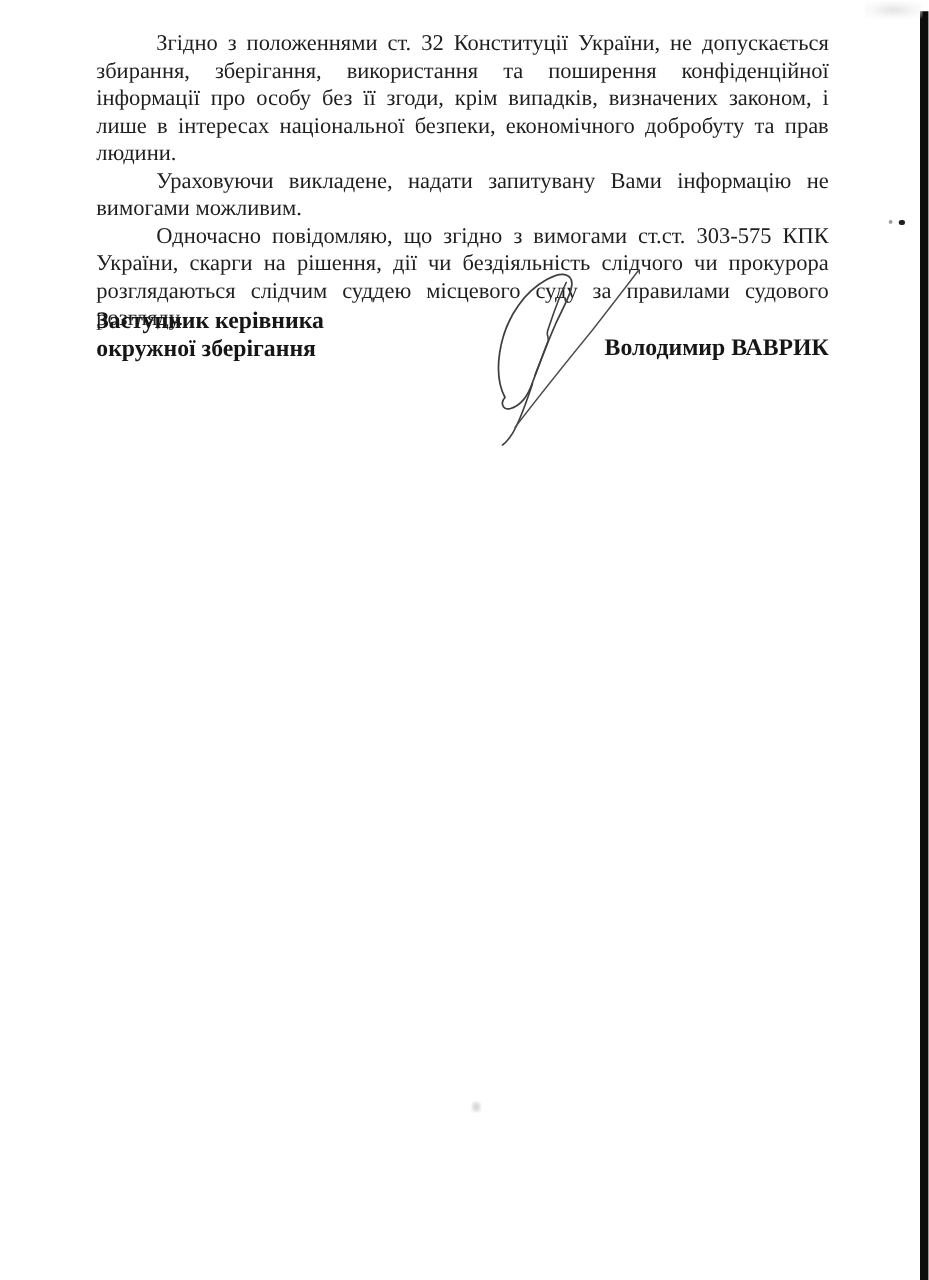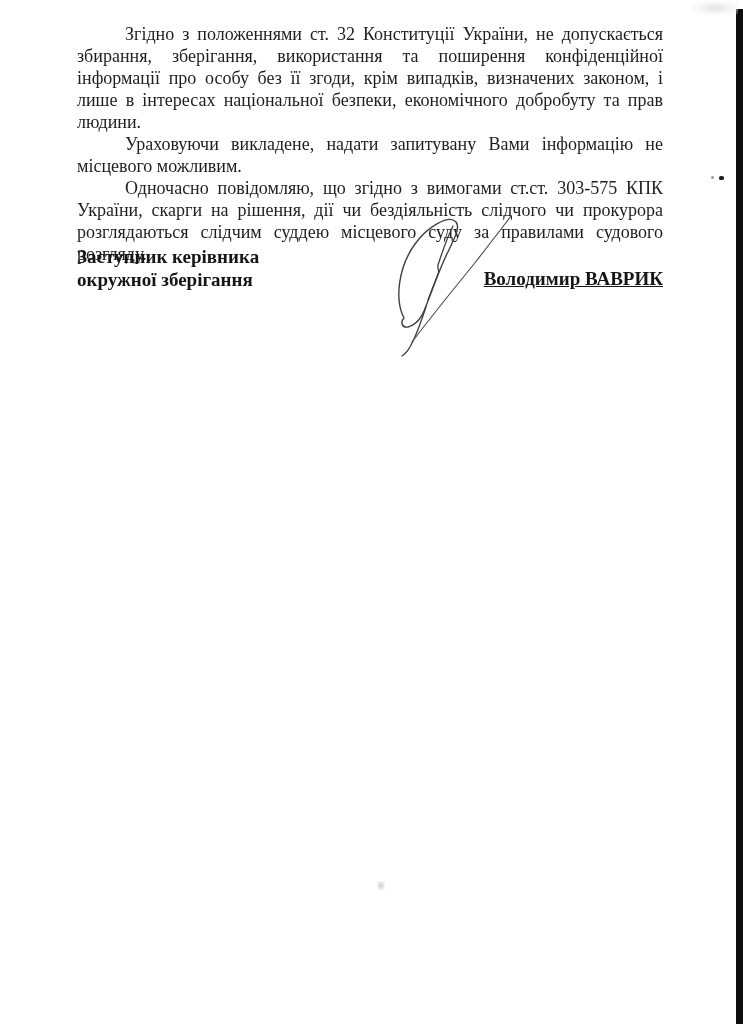--- a/index.html
+++ b/index.html
@@ -43,21 +43,20 @@
     color: #161616;
   }
   .signer-title div {
     white-space: nowrap;
   }
   .signer-name {
     position: absolute;
     right: 0;
     top: 22px;
     white-space: nowrap;
-    text-decoration: underline;
   }
   
   .handwritten-signature {
     position: absolute;
     left: 392px;
     top: 208px;
     width: 126px;
     height: 150px;
   }
   
@@ -104,21 +103,21 @@
     background: radial-gradient(ellipse at center, #d8d8d8 20%, #efefef 60%, rgba(255,255,255,0) 100%);
   }
 </style>
 </head>
 <body>
 
 <div class="page">
 
   <div class="letter-body">
     <p>Згідно з положеннями ст. 32 Конституції України, не допускається збирання, зберігання, використання та поширення конфіденційної інформації про особу без її згоди, крім випадків, визначених законом, і лише в інтересах національної безпеки, економічного добробуту та прав людини.</p>
-    <p>Ураховуючи викладене, надати запитувану Вами інформацію не місцевого можливим.</p>
+    <p>Ураховуючи викладене, надати запитувану Вами інформацію не вимогами можливим.</p>
     <p>Одночасно повідомляю, що згідно з вимогами ст.ст. 303-575 КПК України, скарги на рішення, дії чи бездіяльність слідчого чи прокурора розглядаються слідчим суддею місцевого суду за правилами судового розгляду.</p>
   </div>
 
   <div class="signature-block">
     <div class="signer-title">
       <div>Заступник керівника</div>
       <div>окружної зберігання</div>
     </div>
     <div class="signer-name">Володимир ВАВРИК</div>
   </div>

